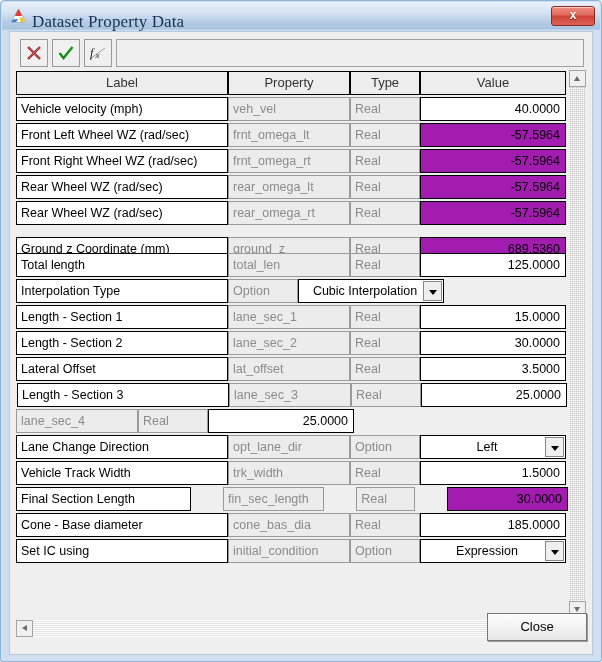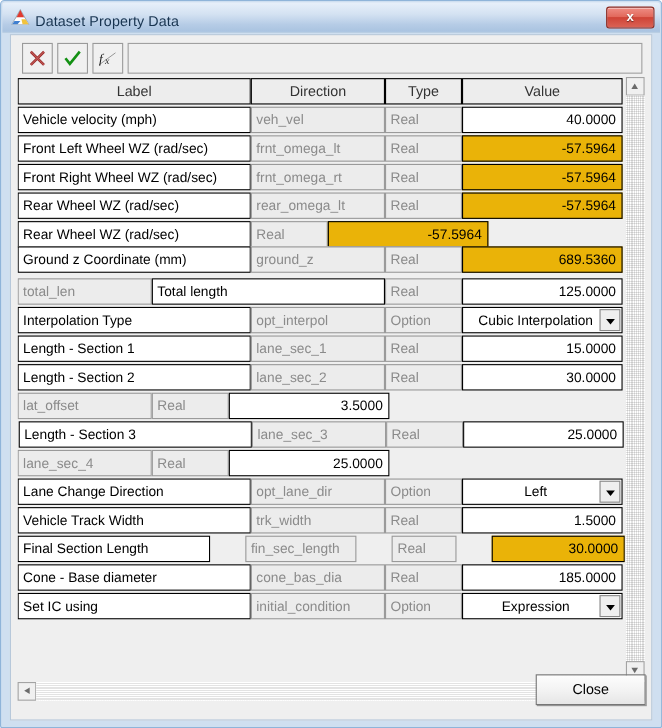--- a/index.html
+++ b/index.html
@@ -31,23 +31,24 @@
         #e8f0fa 0%, #d4e2f2 40%, #b6cce6 75%, #a9c3e0 100%);
     border-radius: 3px 3px 0 0;
     border-bottom: 1px solid #b9cee3;
   }
   #title-icon {
     position: absolute; left: 8px; top: 6px;
     width: 17px; height: 16px;
   }
   #title-text {
     position: absolute; left: 30px; top: 10px;
-    font-size: 13px; color: #17334f;
+    font-size: 17px; color: #17334f;
     letter-spacing: .1px;
     white-space: nowrap;
+    font-family: Liberation Serif, serif;
   }
   #close-box {
     position: absolute; right: 5px; top: 4px;
     width: 44px; height: 20px;
     background: linear-gradient(to bottom, #ee8d84 0%, #e2695c 45%, #cf4336 50%, #da6355 100%);
     border: 1px solid #8d2a20;
     border-radius: 3px;
     cursor: pointer;
     box-shadow: inset 0 1px 0 rgba(255,255,255,.55);
   }
@@ -139,21 +140,21 @@
   .hrow .c-label, .hrow .c-var, .hrow .c-type, .hrow .c-value {
     padding: 0; text-align: center; color: #333;
     background: #ededed; border: 1px solid #000;
   }
 
   .row .c-label { border: 1px solid #000; }
   .row .c-value { border: 1px solid #000; }
 
   
   .c-value.sel {
-    background: #eab308;
+    background: #a21caf;
     color: #000;
   }
   
   .c-value.opt {
     text-align: center;
     padding-left: 4px;
     padding-right: 16px;
   }
   .dd-arrow {
     position: absolute; right: 1px; top: 1px;
@@ -295,21 +296,21 @@
           </svg>
         </span>
       </div>
       <div id="expr-field"></div>
     </div>
 
     <div id="grid-wrap">
       <div id="grid">
           <div class="row hrow" style="top: 0px;">
             <div class="cell c-label">Label</div>
-            <div class="cell c-var">Direction</div>
+            <div class="cell c-var">Property</div>
             <div class="cell c-type">Type</div>
             <div class="cell c-value">Value</div>
           </div>
           <div class="row" style="top: 26px;">
             <div class="cell c-label">Vehicle velocity (mph)</div>
             <div class="cell c-var">veh_vel</div>
             <div class="cell c-type">Real</div>
             <div class="cell c-value"><span>40.0000</span></div>
           </div>
           <div class="row" style="top: 52px;">
@@ -325,54 +326,55 @@
             <div class="cell c-value sel"><span>-57.5964</span></div>
           </div>
           <div class="row" style="top: 104px;">
             <div class="cell c-label">Rear Wheel WZ (rad/sec)</div>
             <div class="cell c-var">rear_omega_lt</div>
             <div class="cell c-type">Real</div>
             <div class="cell c-value sel"><span>-57.5964</span></div>
           </div>
           <div class="row" style="top: 130px;">
             <div class="cell c-label">Rear Wheel WZ (rad/sec)</div>
+            <div class="cell c-var">rear_omega_rt</div>
             <div class="cell c-type">Real</div>
             <div class="cell c-value sel"><span>-57.5964</span></div>
           </div>
-          <div class="row" style="top: 153px;">
+          <div class="row" style="top: 166px;">
             <div class="cell c-label">Ground z Coordinate (mm)</div>
             <div class="cell c-var">ground_z</div>
             <div class="cell c-type">Real</div>
             <div class="cell c-value sel"><span>689.5360</span></div>
           </div>
           <div class="row" style="top: 182px;">
+            <div class="cell c-label">Total length</div>
             <div class="cell c-var">total_len</div>
-            <div class="cell c-label">Total length</div>
             <div class="cell c-type">Real</div>
             <div class="cell c-value"><span>125.0000</span></div>
           </div>
           <div class="row" style="top: 208px;">
             <div class="cell c-label">Interpolation Type</div>
-            <div class="cell c-var">opt_interpol</div>
             <div class="cell c-type">Option</div>
             <div class="cell c-value opt"><span>Cubic Interpolation</span><span class="dd-arrow"></span></div>
           </div>
           <div class="row" style="top: 234px;">
             <div class="cell c-label">Length - Section 1</div>
             <div class="cell c-var">lane_sec_1</div>
             <div class="cell c-type">Real</div>
             <div class="cell c-value"><span>15.0000</span></div>
           </div>
           <div class="row" style="top: 260px;">
             <div class="cell c-label">Length - Section 2</div>
             <div class="cell c-var">lane_sec_2</div>
             <div class="cell c-type">Real</div>
             <div class="cell c-value"><span>30.0000</span></div>
           </div>
           <div class="row" style="top: 286px;">
+            <div class="cell c-label">Lateral Offset</div>
             <div class="cell c-var">lat_offset</div>
             <div class="cell c-type">Real</div>
             <div class="cell c-value"><span>3.5000</span></div>
           </div>
           <div class="row" style="top: 312px; justify-content: center;">
             <div class="cell c-label">Length - Section 3</div>
             <div class="cell c-var">lane_sec_3</div>
             <div class="cell c-type">Real</div>
             <div class="cell c-value"><span>25.0000</span></div>
           </div>

